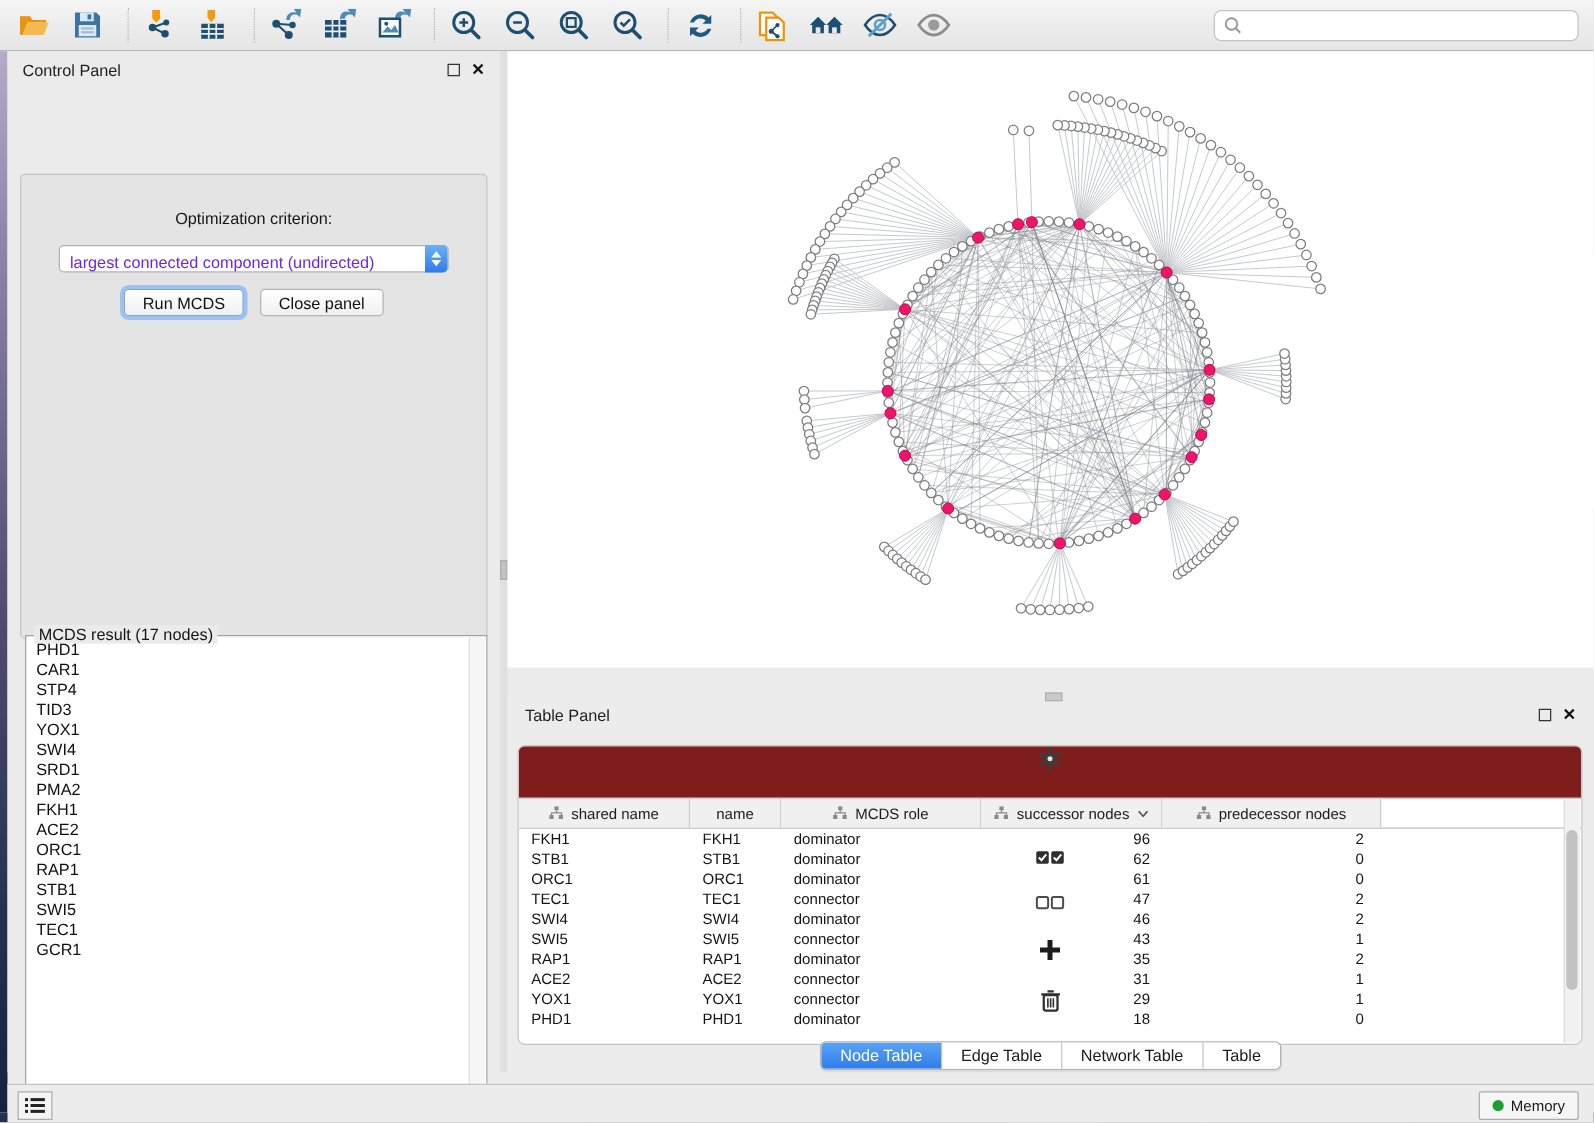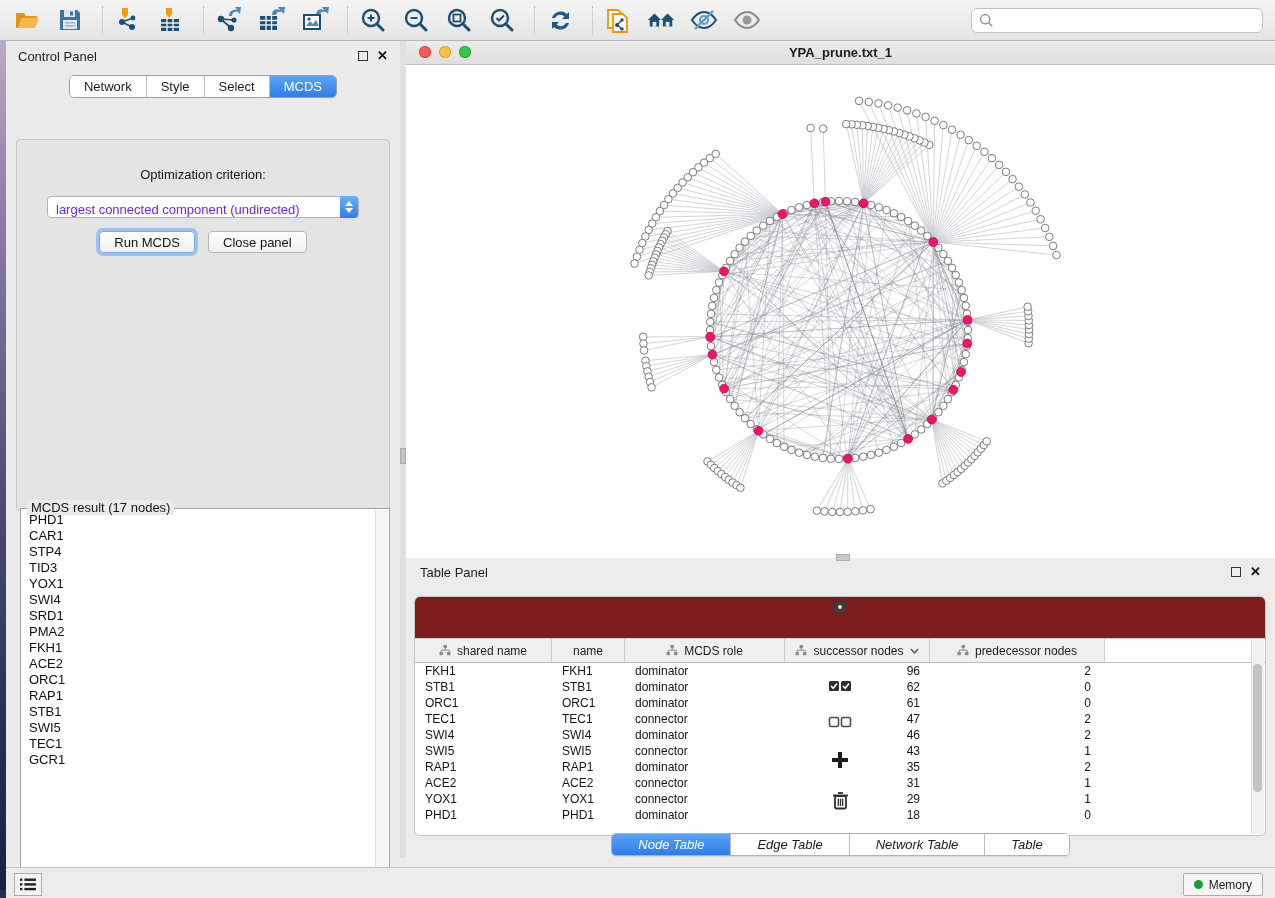--- a/index.html
+++ b/index.html
@@ -103,21 +103,21 @@
   .td.col-succ { padding-right:10px; }
   .td.col-pred { padding-right:14px; }
   .tp-scroll { position:absolute; top:43px; right:1px; bottom:1px; width:13px;
     background:#f1f1f1; border-left:1px solid #dcdcdc; }
   .tp-thumb { position:absolute; top:24px; left:1px; width:9px; height:128px; background:#c2c2c2; border-radius:5px; }
 
   .bottom-tabs { position:absolute; left:0; right:0; top:275px; display:flex; justify-content:center; }
   .bt-group { display:flex; border:1px solid #b2b2b2; border-radius:5px; overflow:hidden; background:#fff;
     box-shadow:0 1px 1px rgba(0,0,0,.08); }
   .bt { font-size:13px; color:#1a1a1a; background:#fff; border:none; border-right:1px solid #bcbcbc;
-    padding:3px 26px; line-height:15px;font-style:italic; }
+    padding:3px 15px; line-height:15px; }
   .bt:last-child { border-right:none; }
   .bt.active { background:linear-gradient(#5aa4f6,#2f7ce9); color:#fff; }
 
   
   .status-bar { position:absolute; left:6px; top:867px; width:1269px; height:32px; background:#ececec;
     border-top:1px solid #c5c5c5; }
   .list-btn { position:absolute; left:8px; top:5px; width:28px; height:23px; background:#f4f4f4;
     border:1px solid #ababab; display:flex; align-items:center; justify-content:center; }
   .memory-btn { position:absolute; right:12px; top:5px; height:23px; background:#f6f6f6;
     border:1px solid #ababab; border-radius:2px; font-size:12px; color:#1a1a1a;
@@ -270,26 +270,20 @@
   <div class="wp-left"></div>
   <div class="wp-bottom"></div>
 
   <div class="control-panel">
     <div class="panel-titlebar">
       <span class="panel-title">Control Panel</span>
       <span class="win-ctrls">
         <button class="float-btn"></button>
         <button class="close-btn">✕</button>
       </span>
-    </div>
-    <div class="seg-tabs">
-      <button class="seg-tab">Network</button>
-      <button class="seg-tab">Style</button>
-      <button class="seg-tab">Select</button>
-      <button class="seg-tab active">MCDS</button>
     </div>
     <div class="cp-content">
       <div class="opt-label">Optimization criterion:</div>
       <div class="select-box">
         <span>largest connected component (undirected)</span>
         <span class="select-stepper">
           <span class="tri-up"></span>
             <span class="tri-dn"></span>
         </span>
       </div>
@@ -320,28 +314,20 @@
         </div>
       <div class="mcds-scroll"></div>
     </div>
   </div>
 
   <div class="split-v">
     <div class="grip-v"></div>
   </div>
 
   <div class="net-window">
-    <div class="net-titlebar">
-      <span class="traffic">
-        <button class="tl red"></button>
-        <button class="tl yellow"></button>
-        <button class="tl green"></button>
-      </span>
-      <span class="net-title">YPA_prune.txt_1</span>
-    </div>
     <div class="net-canvas">
       <svg id="graph-svg" width="869" height="493" viewBox="0 0 869 493">
           <g>
             <line x1="376.450122064209" y1="149.05556802740745" x2="304.25455203275294" y2="273.0999770192814" stroke="#878d94" stroke-width="0.8" opacity="0.42"></line>
             <line x1="376.450122064209" y1="149.05556802740745" x2="305.01720353043237" y2="281.1679871297953" stroke="#878d94" stroke-width="0.8" opacity="0.42"></line>
             <line x1="376.450122064209" y1="149.05556802740745" x2="328.6368077256318" y2="340.824297545729" stroke="#878d94" stroke-width="0.8" opacity="0.42"></line>
             <line x1="376.450122064209" y1="149.05556802740745" x2="324.08169761024004" y2="334.1216565522906" stroke="#878d94" stroke-width="0.8" opacity="0.42"></line>
             <line x1="376.450122064209" y1="149.05556802740745" x2="508.824297545729" y2="369.3631922743682" stroke="#878d94" stroke-width="0.8" opacity="0.42"></line>
             <line x1="376.450122064209" y1="149.05556802740745" x2="306.2849446559992" y2="289.1721895815585" stroke="#878d94" stroke-width="0.8" opacity="0.42"></line>
             <line x1="376.450122064209" y1="149.05556802740745" x2="546.0435617256584" y2="202.85377604087873" stroke="#878d94" stroke-width="0.8" opacity="0.42"></line>

